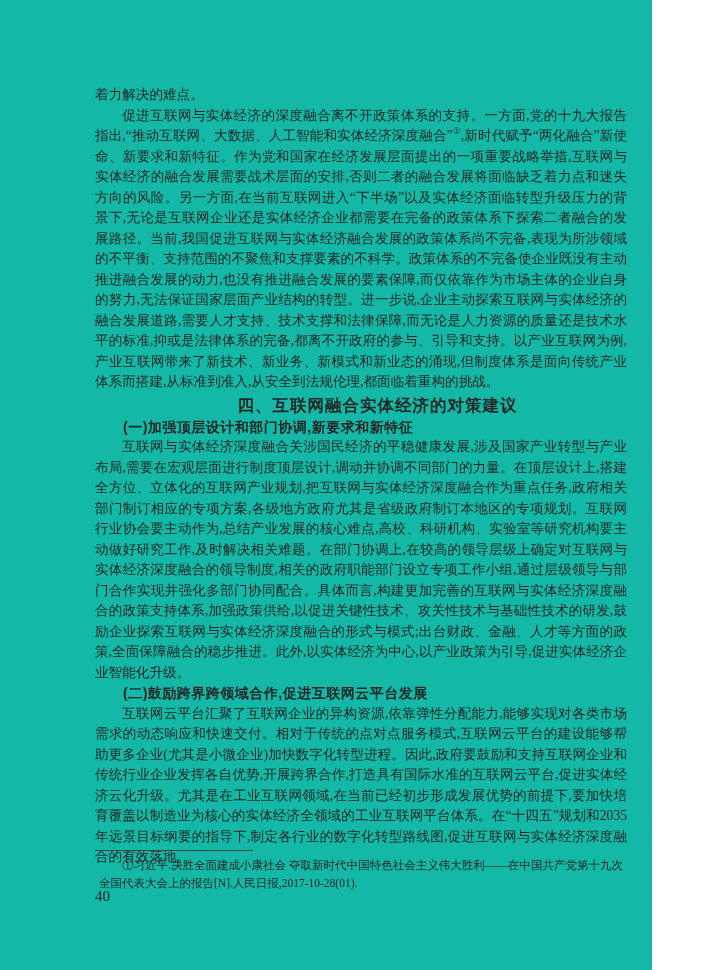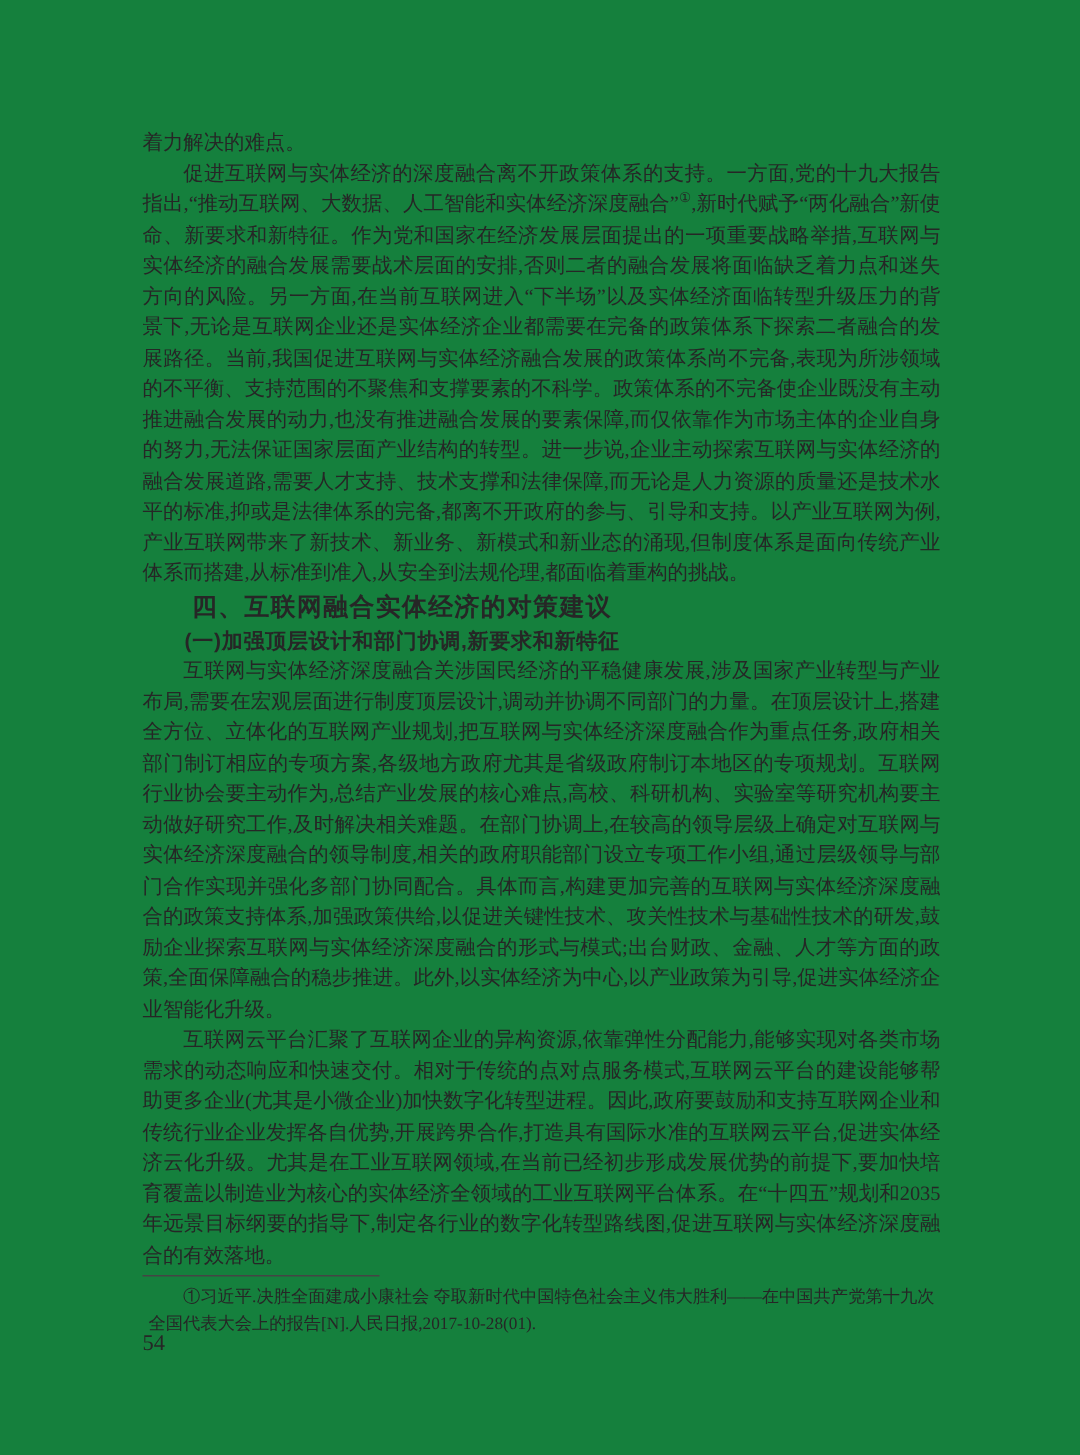--- a/index.html
+++ b/index.html
@@ -2,23 +2,23 @@
 <html><head>
 <meta charset="utf-8">
 <style>
   html, body {
     margin: 0;
     padding: 0;
     background: #ffffff;
   }
   .page {
     position: relative;
-    width: 720px;
+    width: 652px;
     height: 970px;
-    background: #15803d;
+    background: #14b8a6;
     overflow: hidden;
     color: #262626;
   }
   .content {
     position: absolute;
     left: 95px;
     top: 85px;
     width: 532px;
     font-family: "Liberation Serif", "DejaVu Serif", serif;
     font-size: 13.6px;
@@ -39,20 +39,21 @@
     line-height: 20.5px;
     text-indent: 2em;
     margin: 0;
     letter-spacing: 0.5px;
   }
   .chapter-title {
     font-family: "Liberation Sans", "DejaVu Sans", sans-serif;
     font-weight: 700;
     font-size: 16.5px;
     line-height: 24px;
+    text-align: center;
     margin: 11px 0 9px 0;
     letter-spacing: 1px;
   }
   sup.note-ref {
     font-size: 9px;
     line-height: 0;
     vertical-align: super;
   }
   .footnote {
     position: absolute;
@@ -95,25 +96,26 @@
 
 
     <p><span>促进互联网与实体经济的深度融合离不开政策体系的支持。一方面,党的十九大报告指出,“推动互联网、大数据、人工智能和实体经济深度融合”</span><sup class="note-ref">①</sup><span>,新时代赋予“两化融合”新使命、新要求和新特征。作为党和国家在经济发展层面提出的一项重要战略举措,互联网与实体经济的融合发展需要战术层面的安排,否则二者的融合发展将面临缺乏着力点和迷失方向的风险。另一方面,在当前互联网进入“下半场”以及实体经济面临转型升级压力的背景下,无论是互联网企业还是实体经济企业都需要在完备的政策体系下探索二者融合的发展路径。当前,我国促进互联网与实体经济融合发展的政策体系尚不完备,表现为所涉领域的不平衡、支持范围的不聚焦和支撑要素的不科学。政策体系的不完备使企业既没有主动推进融合发展的动力,也没有推进融合发展的要素保障,而仅依靠作为市场主体的企业自身的努力,无法保证国家层面产业结构的转型。进一步说,企业主动探索互联网与实体经济的融合发展道路,需要人才支持、技术支撑和法律保障,而无论是人力资源的质量还是技术水平的标准,抑或是法律体系的完备,都离不开政府的参与、引导和支持。以产业互联网为例,产业互联网带来了新技术、新业务、新模式和新业态的涌现,但制度体系是面向传统产业体系而搭建,从标准到准入,从安全到法规伦理,都面临着重构的挑战。</span></p>
 
     <p class="chapter-title">四、互联网融合实体经济的对策建议</p>
 
     <p class="sub-heading">(一)加强顶层设计和部门协调,新要求和新特征</p>
 
     <p>互联网与实体经济深度融合关涉国民经济的平稳健康发展,涉及国家产业转型与产业布局,需要在宏观层面进行制度顶层设计,调动并协调不同部门的力量。在顶层设计上,搭建全方位、立体化的互联网产业规划,把互联网与实体经济深度融合作为重点任务,政府相关部门制订相应的专项方案,各级地方政府尤其是省级政府制订本地区的专项规划。互联网行业协会要主动作为,总结产业发展的核心难点,高校、科研机构、实验室等研究机构要主动做好研究工作,及时解决相关难题。在部门协调上,在较高的领导层级上确定对互联网与实体经济深度融合的领导制度,相关的政府职能部门设立专项工作小组,通过层级领导与部门合作实现并强化多部门协同配合。具体而言,构建更加完善的互联网与实体经济深度融合的政策支持体系,加强政策供给,以促进关键性技术、攻关性技术与基础性技术的研发,鼓励企业探索互联网与实体经济深度融合的形式与模式;出台财政、金融、人才等方面的政策,全面保障融合的稳步推进。此外,以实体经济为中心,以产业政策为引导,促进实体经济企业智能化升级。</p>
 
+    <p class="sub-heading">(二)鼓励跨界跨领域合作,促进互联网云平台发展</p>
 
     <p>互联网云平台汇聚了互联网企业的异构资源,依靠弹性分配能力,能够实现对各类市场需求的动态响应和快速交付。相对于传统的点对点服务模式,互联网云平台的建设能够帮助更多企业(尤其是小微企业)加快数字化转型进程。因此,政府要鼓励和支持互联网企业和传统行业企业发挥各自优势,开展跨界合作,打造具有国际水准的互联网云平台,促进实体经济云化升级。尤其是在工业互联网领域,在当前已经初步形成发展优势的前提下,要加快培育覆盖以制造业为核心的实体经济全领域的工业互联网平台体系。在“十四五”规划和2035年远景目标纲要的指导下,制定各行业的数字化转型路线图,促进互联网与实体经济深度融合的有效落地。</p>
 
   </div>
 
   <div class="footnote">
     <div class="footnote-rule"></div>
     <p>①习近平.决胜全面建成小康社会 夺取新时代中国特色社会主义伟大胜利——在中国共产党第十九次全国代表大会上的报告[N].人民日报,2017-10-28(01).</p>
   </div>
 
-  <div class="page-number">54</div>
+  <div class="page-number">40</div>
 
 </div>
 
 </body></html>

